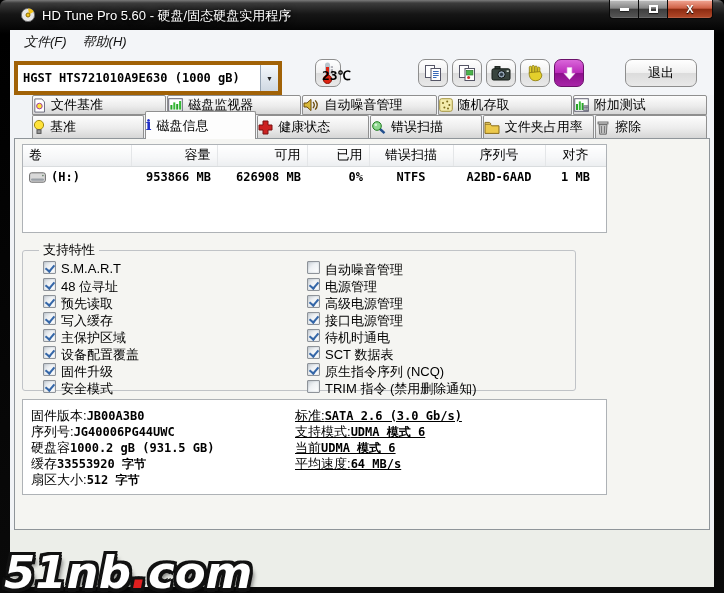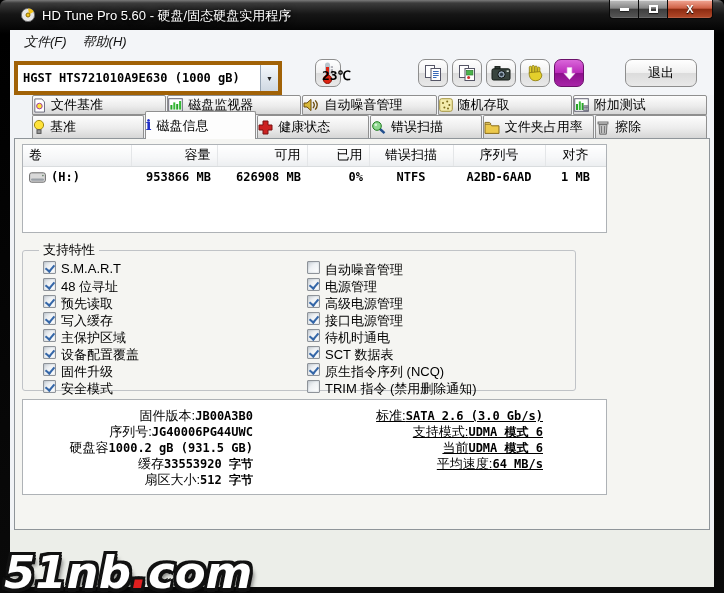--- a/index.html
+++ b/index.html
@@ -98,21 +98,21 @@
     background:linear-gradient(135deg,#cdd2d8,#eef1f4 40%,#ffffff); box-shadow:inset 0 0 2px rgba(90,110,130,.35); }
   .checkbox.checked::after { content:""; position:absolute; left:3px; top:1px; width:4px; height:7px;
     border-right:2px solid #3567a8; border-bottom:2px solid #3567a8; transform:rotate(40deg); }
 
   
   .info-box { position:relative; margin:8px 0 0 7px; width:585px; height:96px; background:#fff;
     border:1px solid #aeb2b6; }
   .info-col { position:absolute; top:7px; }
   .info-col.left { left:8px; width:222px; }
   .info-col.right { left:272px; width:248px;text-decoration:underline; }
-  .info-row { display:flex; justify-content:flex-end; align-items:baseline; height:16px; }
+  .info-row { display:flex; justify-content:flex-start; align-items:baseline; height:16px; }
   .info-label { font-size:13px; color:#000; white-space:nowrap; }
   .info-value { font-family:"DejaVu Sans Mono",monospace; font-size:12px; font-weight:bold;
     color:#000; white-space:nowrap; }
 
   .bottom-filler { height:57px; background:#eceee9; }
 
   
   .watermark { position:absolute; left:4px; bottom:-6px; font-family:"DejaVu Sans",sans-serif;
     font-style:italic; font-weight:bold; font-size:45px; letter-spacing:0; color:#fff; z-index:9;
     text-shadow:-3px -3px 0 #111, 3px -3px 0 #111, -3px 3px 0 #111, 3px 3px 0 #111,

